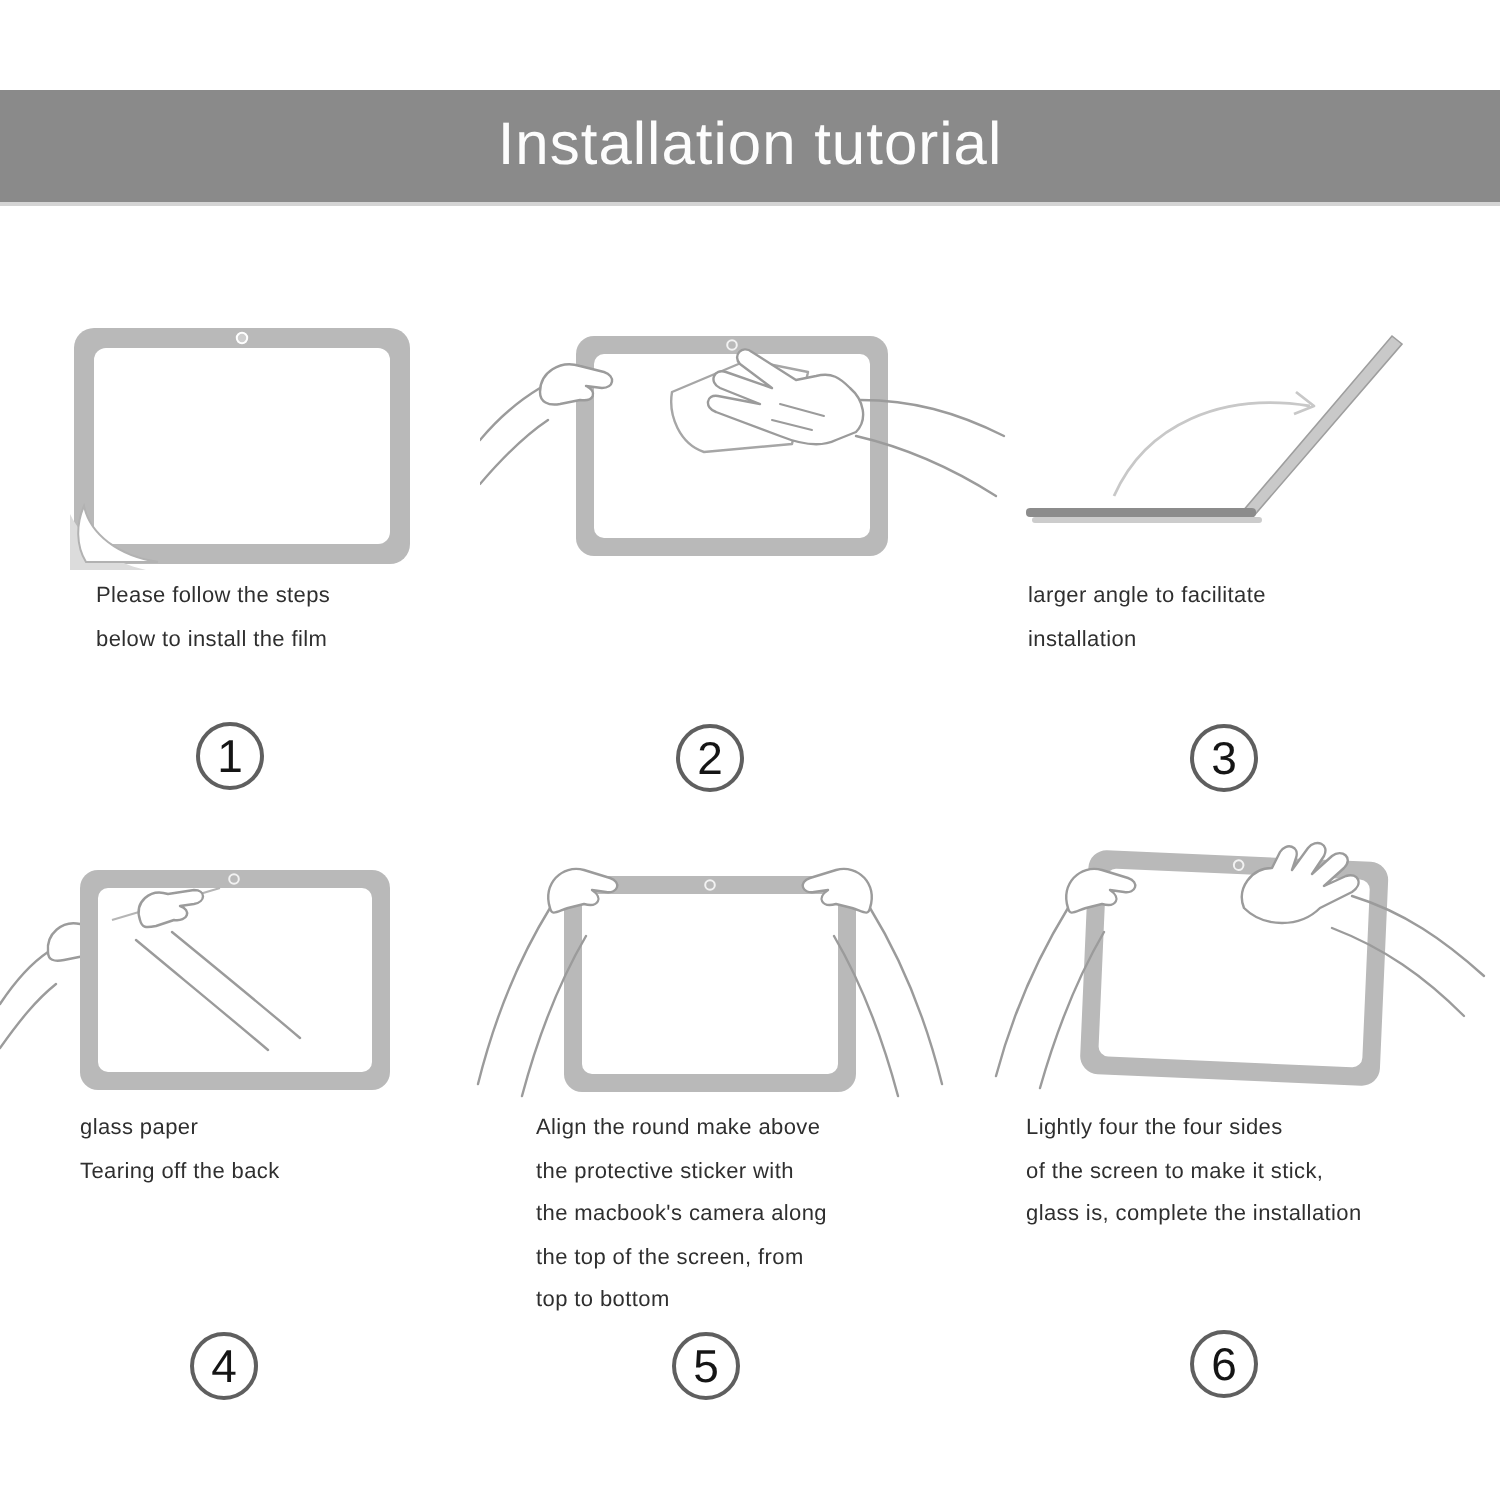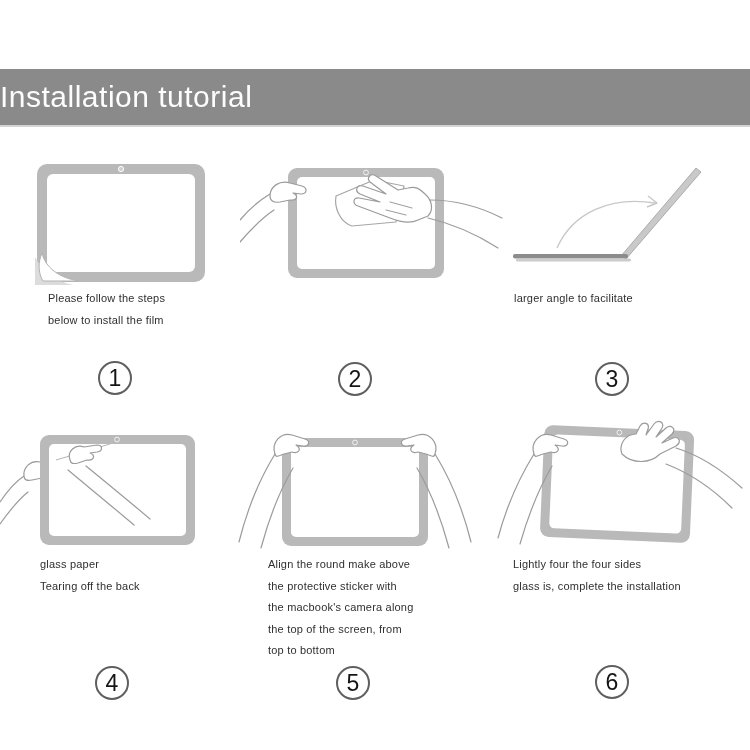--- a/index.html
+++ b/index.html
@@ -3,21 +3,21 @@
 <meta charset="utf-8">
 <style>
   html,body{margin:0;padding:0;background:#fff;}
   .canvas{
     position:relative;width:750px;height:750px;background:#ffffff;
     font-family:"Liberation Sans", sans-serif;overflow:hidden;
   }
   .banner{
     position:absolute;left:0;top:45px;width:750px;height:56px;
     background:#8a8a8a;border-bottom:2px solid #d4d4d4;
-    display:flex;align-items:center;justify-content:flex-start;margin-top:24px;
+    display:flex;align-items:center;justify-content:center;
   }
   .banner .title{
     color:#fdfdfd;font-size:30px;letter-spacing:0.5px;font-weight:400;
   }
   .illus{position:absolute;}
   .steptext{
     position:absolute;color:#2f2f2f;font-size:11px;line-height:21.5px;
     letter-spacing:0.2px;
   }
   .steptext div{white-space:nowrap;}
@@ -128,37 +128,39 @@
   </svg>
 
   <div class="steptext" style="left:48px;top:288px">
     <div>Please follow the steps</div>
     <div>below to install the film</div>
   </div>
 
 
   <div class="steptext" style="left:514px;top:288px">
     <div>larger angle to facilitate</div>
+    <div>installation</div>
   </div>
 
   <div class="steptext" style="left:40px;top:554px">
     <div>glass paper</div>
     <div>Tearing off the back</div>
   </div>
 
   <div class="steptext" style="left:268px;top:554px">
     <div>Align the round make above</div>
     <div>the protective sticker with</div>
     <div>the macbook's camera along</div>
     <div>the top of the screen, from</div>
     <div>top to bottom</div>
   </div>
 
   <div class="steptext" style="left:513px;top:554px">
     <div>Lightly four the four sides</div>
+    <div>of the screen to make it stick,</div>
     <div>glass is, complete the installation</div>
   </div>
 
   <div class="numcircle" style="left:98px;top:361px">
     <span>1</span>
   </div>
   <div class="numcircle" style="left:338px;top:362px">
     <span>2</span>
   </div>
   <div class="numcircle" style="left:595px;top:362px">

